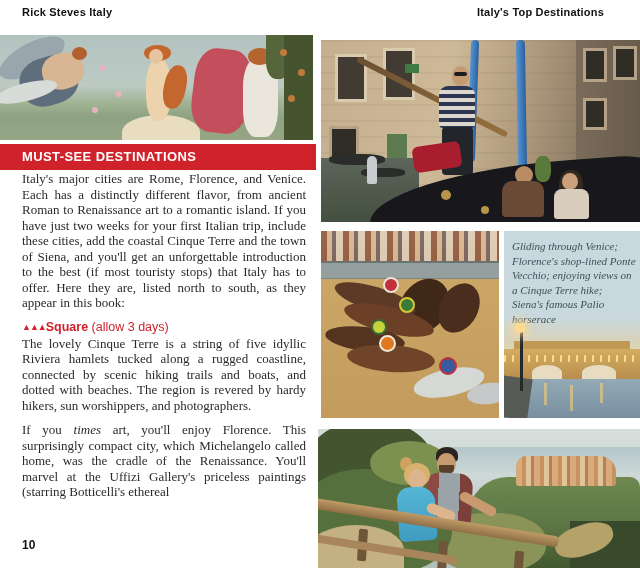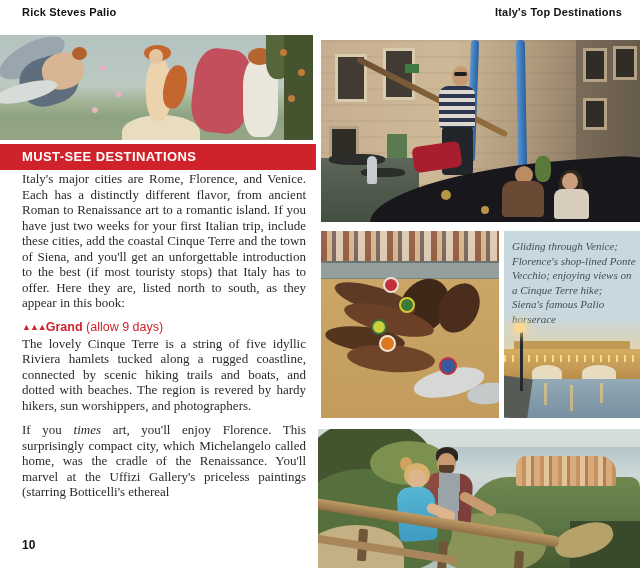--- a/index.html
+++ b/index.html
@@ -125,22 +125,22 @@
   .v-tree1{left:284px;top:0;width:29px;height:105px;background:#45542f;}
   .v-tree2{left:266px;top:0;width:24px;height:44px;background:#55663a;border-radius:0 0 40% 40%;}
   .v-leaf{width:7px;height:7px;background:#c07a3a;border-radius:50%;}
   .v-flower{width:6px;height:6px;background:#e8b2be;border-radius:50%;}
 </style>
 </head>
 <body>
 
 <div class="page">
 
-  <div class="runhead" style="left:22px;">Rick Steves Palio</div>
-  <div class="runhead" style="right:18px;">Italy's Top Destinations</div>
+  <div class="runhead" style="left:22px;">Rick Steves Italy</div>
+  <div class="runhead" style="right:36px;">Italy's Top Destinations</div>
 
   <div class="photo venus">
     <div class="abs v-wing"></div>
     <div class="abs v-drape"></div>
     <div class="abs v-skin"></div>
     <div class="abs v-hairL"></div>
     <div class="abs v-swirl"></div>
     <div class="abs v-flower" style="left:100px;top:30px;"></div>
     <div class="abs v-flower" style="left:116px;top:56px;"></div>
     <div class="abs v-flower" style="left:92px;top:72px;"></div>
@@ -193,21 +193,21 @@
     <div class="abs pass-woman-top"></div>
   </div>
 
   <div class="banner">
     <span>MUST-SEE DESTINATIONS</span>
   </div>
 
   <div class="textcol">
     <p>Italy's major cities are Rome, Florence, and Venice. Each has a distinctly different flavor, from ancient Roman to Renaissance art to a romantic island. If you have just two weeks for your first Italian trip, include these cities, add the coastal Cinque Terre and the town of Siena, and you'll get an unforgettable introduction to the best (if most touristy stops) that Italy has to offer. Here they are, listed north to south, as they appear in this book:</p>
 
-    <h3 class="sechead"><span class="tri">▲▲▲</span><span>Grand</span><span class="dur"> (allow 9 days)</span></h3>
+    <h3 class="sechead"><span class="tri">▲▲▲</span><span>Square</span><span class="dur"> (allow 3 days)</span></h3>
 
     <p>The lovely Cinque Terre is a string of five idyllic Riviera hamlets tucked along a rugged coastline, connected by scenic hiking trails and boats, and dotted with beaches. The region is revered by hardy hikers, sun worshippers, and photographers.</p>
 
     <p><span>If you </span><i>times</i><span> art, you'll enjoy Florence. This surprisingly compact city, which Michelangelo called home, was the cradle of the Renaissance. You'll marvel at the Uffizi Gallery's priceless paintings (starring Botticelli's ethereal </span></p>
   </div>
 
   <div class="photo palio">
     <div class="abs crowd"></div>
     <div class="abs barrier"></div>
     <div class="abs horse" style="left:74px;top:52px;width:58px;height:46px;background:#3f2817;transform:rotate(-55deg);"></div>

